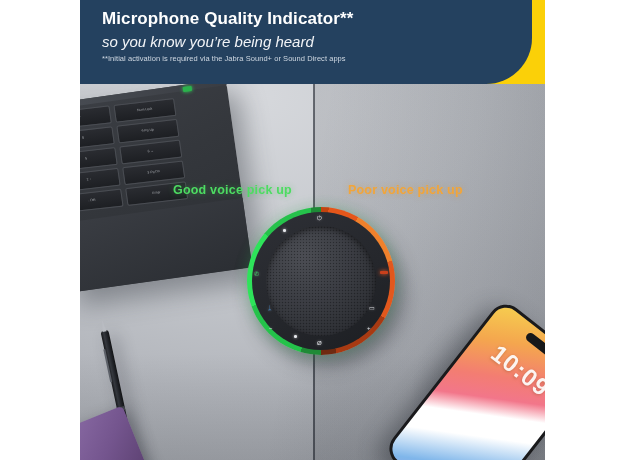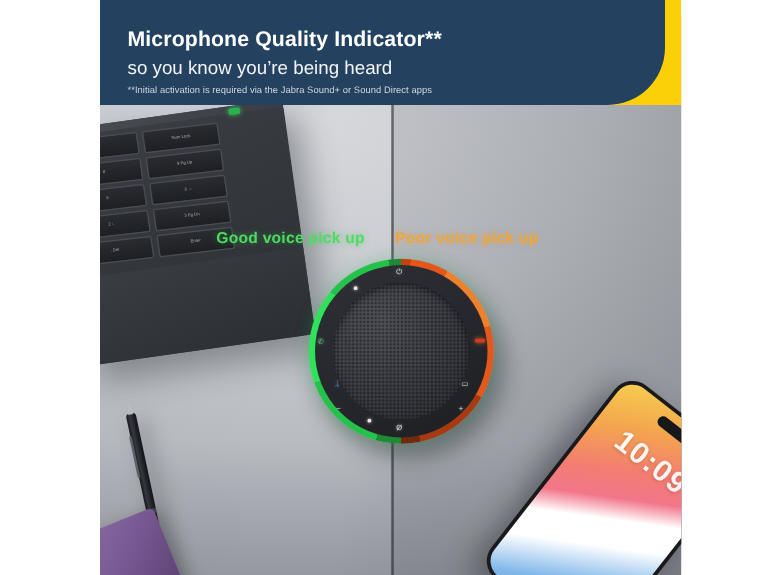--- a/index.html
+++ b/index.html
@@ -226,21 +226,21 @@
     letter-spacing: .2px;
     white-space: nowrap;
   }
   .label-good {
     left: 93px;
     top: 170px;
     color: #4ddc62;
     text-shadow: 0 0 6px rgba(60,200,80,.45);
   }
   .label-poor {
-    left: 236px;
+    left: 268px;
     top: 170px;
     color: #f2a53a;
     text-shadow: 0 0 6px rgba(220,150,40,.40);
   }
 
   
   .phone {
     position: absolute;
     left: 350px;
     top: 300px;
@@ -379,37 +379,38 @@
     top: 0;
     width: 452px;
     height: 84px;
     background: #24415f;
     border-bottom-right-radius: 46px;
     border-top-right-radius: 0px;
   }
   .banner-text {
     position: absolute;
     left: 22px;
-    top: 22px;
+    top: 9px;
     right: 36px;
   }
   .banner-title {
     font-size: 17px;
     font-weight: bold;
     color: #ffffff;
     letter-spacing: .1px;
     line-height: 1.15;
     margin: 0 0 4px 0;
   }
   .banner-sub {
     font-size: 15px;
     color: #f2f4f7;
     line-height: 1.15;
     margin: 0 0 4px 0;
     font-weight: normal;
+    font-style: italic;
   }
   .banner-foot {
     font-size: 7.5px;
     color: #cfd8e2;
     line-height: 1.2;
     margin: 0;
     letter-spacing: .05px;
   }
 </style>
 </head>

